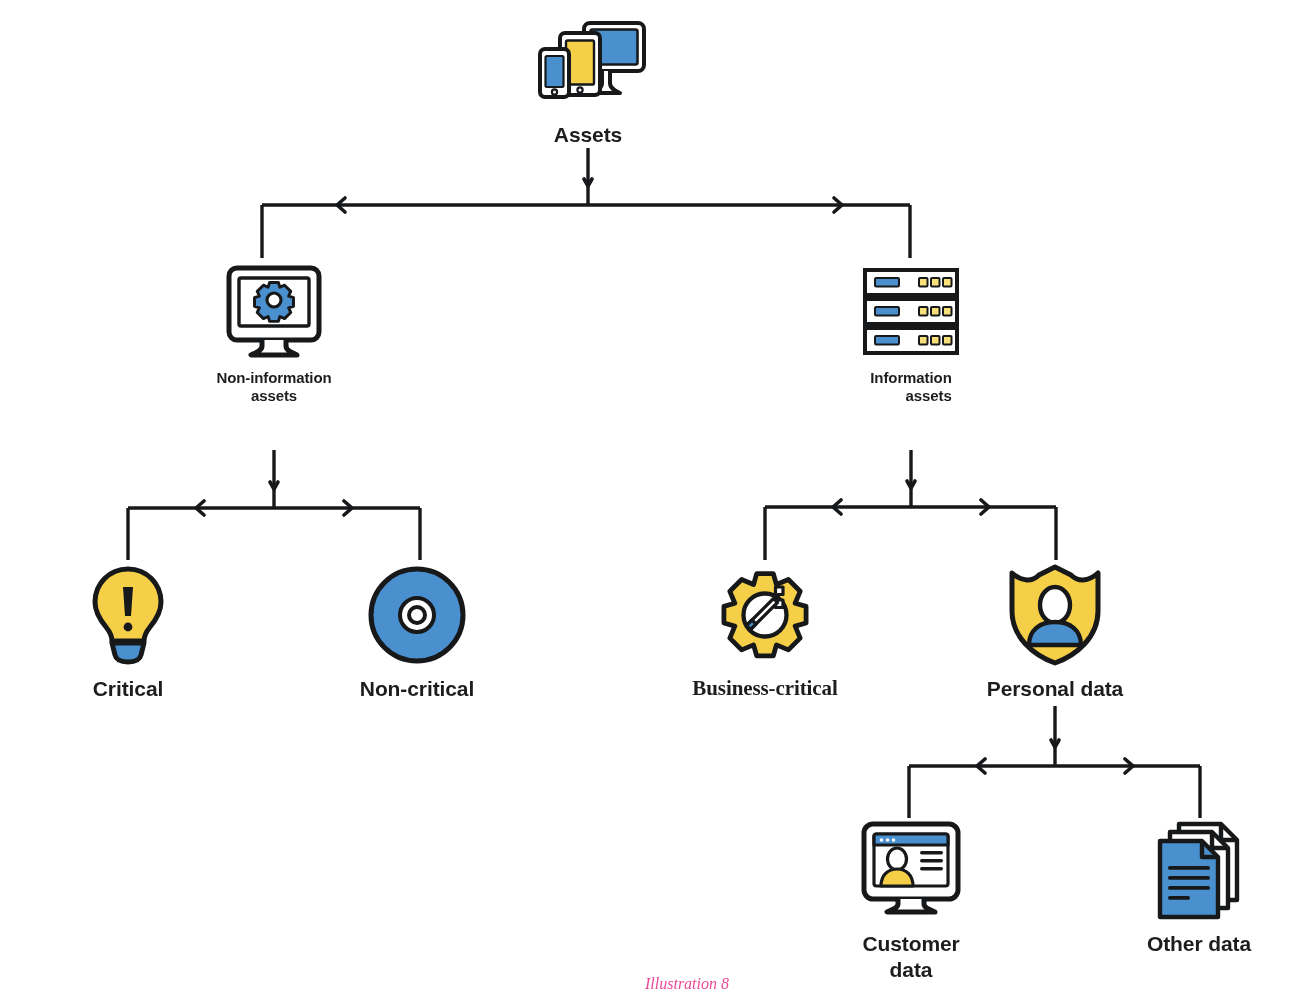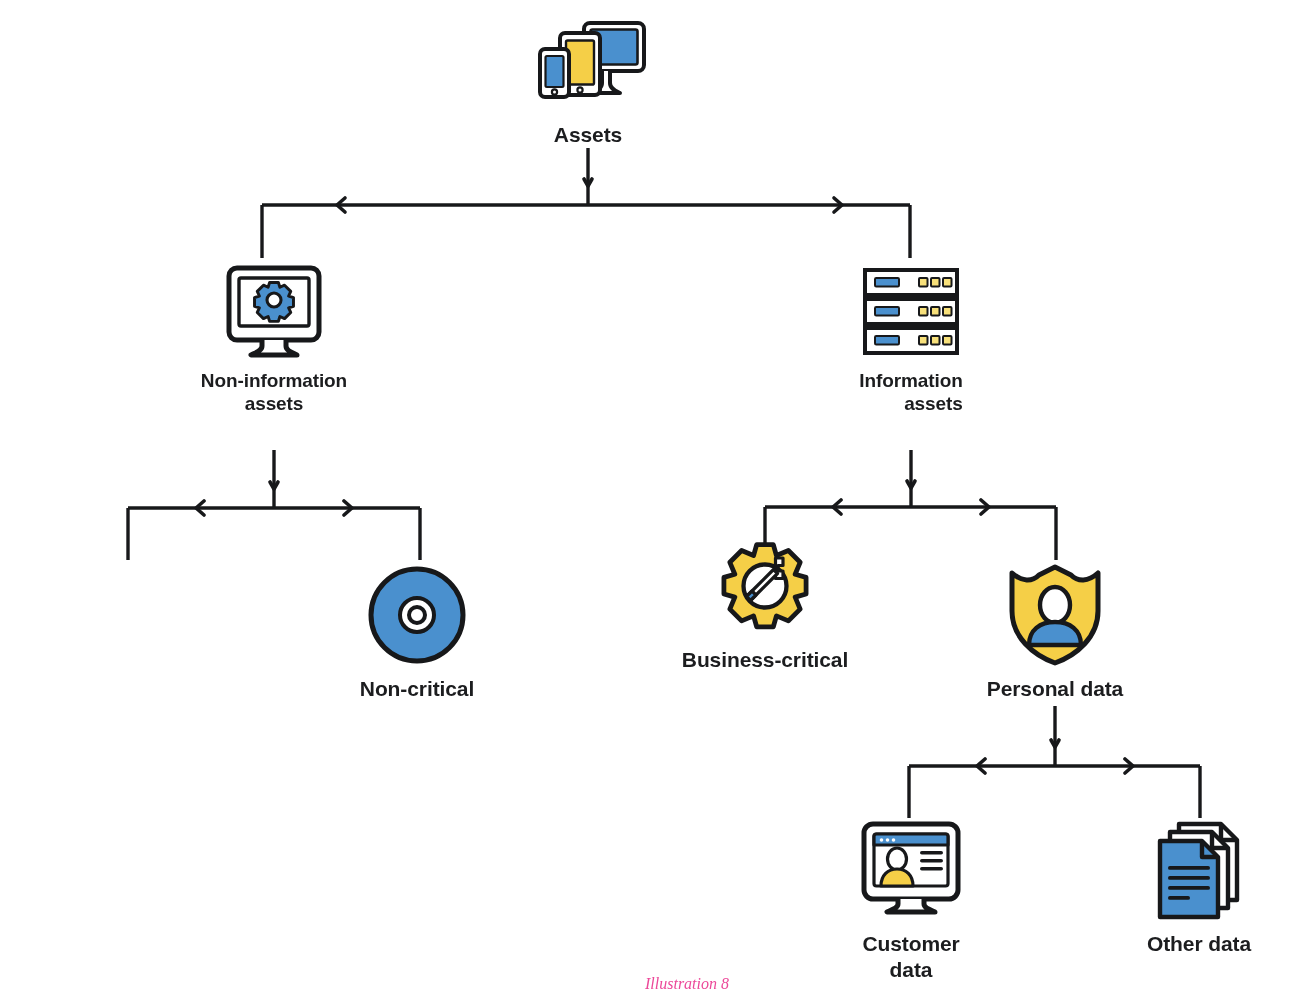--- a/index.html
+++ b/index.html
@@ -38,21 +38,21 @@
     line-height: 0;
   }
   .node-label {
     margin-top: 9px;
     font-weight: bold;
     color: #1c1d1f;
     letter-spacing: -0.1px;
     line-height: 1.22;
     white-space: pre-line;
   }
-  .lbl-20 { font-size: 19px; }
+  .lbl-20 { font-size: 15px; }
   .lbl-21 { font-size: 21px; }
   .caption {
     position: absolute;
     width: 1294px;
     text-align: center;
     font-family: "Liberation Serif", serif;
     font-style: italic;
     font-size: 16px;
     color: #ec4899;
     padding-left: 40px;
@@ -168,33 +168,44 @@
           <rect x="60" y="74" width="8.5" height="8.5" rx="1" fill="#f7e07a" stroke="#17181a" stroke-width="2"></rect>
           <rect x="72" y="74" width="8.5" height="8.5" rx="1" fill="#f7e07a" stroke="#17181a" stroke-width="2"></rect>
           <rect x="84" y="74" width="8.5" height="8.5" rx="1" fill="#f7e07a" stroke="#17181a" stroke-width="2"></rect>
         </g>
       </svg>
     </span>
     <span class="node-label lbl-20">Information
 assets</span>
   </div>
 
+  <div class="node" style="left:128px; top:563px; transform:translateX(-50%); width:220px;">
+    <span class="node-icon">
+      <svg width="92" height="104" viewBox="0 0 92 104">
+        <path d="M46,6 C27,6 13,21 13,39 C13,50 19,58 24,64 C28,69 30,73 30,78 L62,78 C62,73 64,69 68,64 C73,58 79,50 79,39 C79,21 65,6 46,6 Z" fill="#f5cf47" stroke="#17181a" stroke-width="5" stroke-linejoin="round"></path>
+        <path d="M30,80 L62,80 L59,92 C58,96 54,99 46,99 C38,99 34,96 33,92 Z" fill="#4a90ce" stroke="#17181a" stroke-width="5" stroke-linejoin="round"></path>
+        <path d="M41,24 L51,24 L49,53 L43,53 Z" fill="#17181a"></path>
+        <circle cx="46" cy="64" r="4.4" fill="#17181a"></circle>
+      </svg>
+    </span>
+    <span class="node-label lbl-21">Critical</span>
+  </div>
 
   <div class="node" style="left:417px; top:563px; transform:translateX(-50%); width:240px;text-align:center;">
     <span class="node-icon">
       <svg width="100" height="104" viewBox="0 0 100 104">
         <circle cx="50" cy="52" r="46" fill="#4a90ce" stroke="#17181a" stroke-width="5"></circle>
         <circle cx="50" cy="52" r="17" fill="#ffffff" stroke="#17181a" stroke-width="4"></circle>
         <circle cx="50" cy="52" r="8" fill="#ffffff" stroke="#17181a" stroke-width="4"></circle>
       </svg>
     </span>
     <span class="node-label lbl-21">Non-critical</span>
   </div>
 
-  <div class="node" style="left:765px; top:534px; transform:translateX(-50%); width:280px;">
+  <div class="node" style="left:765px; top:563px; transform:translateX(-50%); width:280px;font-family:Liberation Serif, serif;">
     <span class="node-icon">
       <svg width="104" height="104" viewBox="0 0 104 104">
         <g transform="translate(52,52)">
           <path d="M -8,-47 L 8,-47 L 11,-36.5 L 22.5,-41.3 L 33.8,-30 L 29,-18.5 L 39.5,-15.5 L 39.5,0.5 L 29,3.5 L 33.8,15 L 22.5,26.3 L 11,21.5 L 8,32 L -8,32 L -11,21.5 L -22.5,26.3 L -33.8,15 L -29,3.5 L -39.5,0.5 L -39.5,-15.5 L -29,-18.5 L -33.8,-30 L -22.5,-41.3 L -11,-36.5 Z" transform="translate(0,7.5) scale(1.04)" fill="#f5cf47" stroke="#17181a" stroke-width="4.6" stroke-linejoin="round"></path>
           <circle cx="0" cy="0" r="21.5" fill="#ffffff" stroke="#17181a" stroke-width="4.3"></circle>
           <g transform="rotate(-45)">
             <path d="M 4.5,-20 L 12,-20 L 12,-12.5 L 7,-12.5 L 7,-7 L 12,-7 L 12,0.5 L 4.5,0.5 Z" transform="rotate(45) translate(6,-8)" fill="#ffffff" stroke="#17181a" stroke-width="3.2" stroke-linejoin="round"></path>
           </g>
           <path d="M 12.5,-12.5 L -9,9 L -14.5,14.5 L -18.5,10.5 L -13,5 L 8.5,-16.5 Z" fill="#ffffff" stroke="#17181a" stroke-width="3.2" stroke-linejoin="round"></path>
           <path d="M -9,9 L -14.5,14.5 L -18.5,10.5 L -13,5 Z" fill="#4a90ce" stroke="#17181a" stroke-width="3.2" stroke-linejoin="round"></path>

